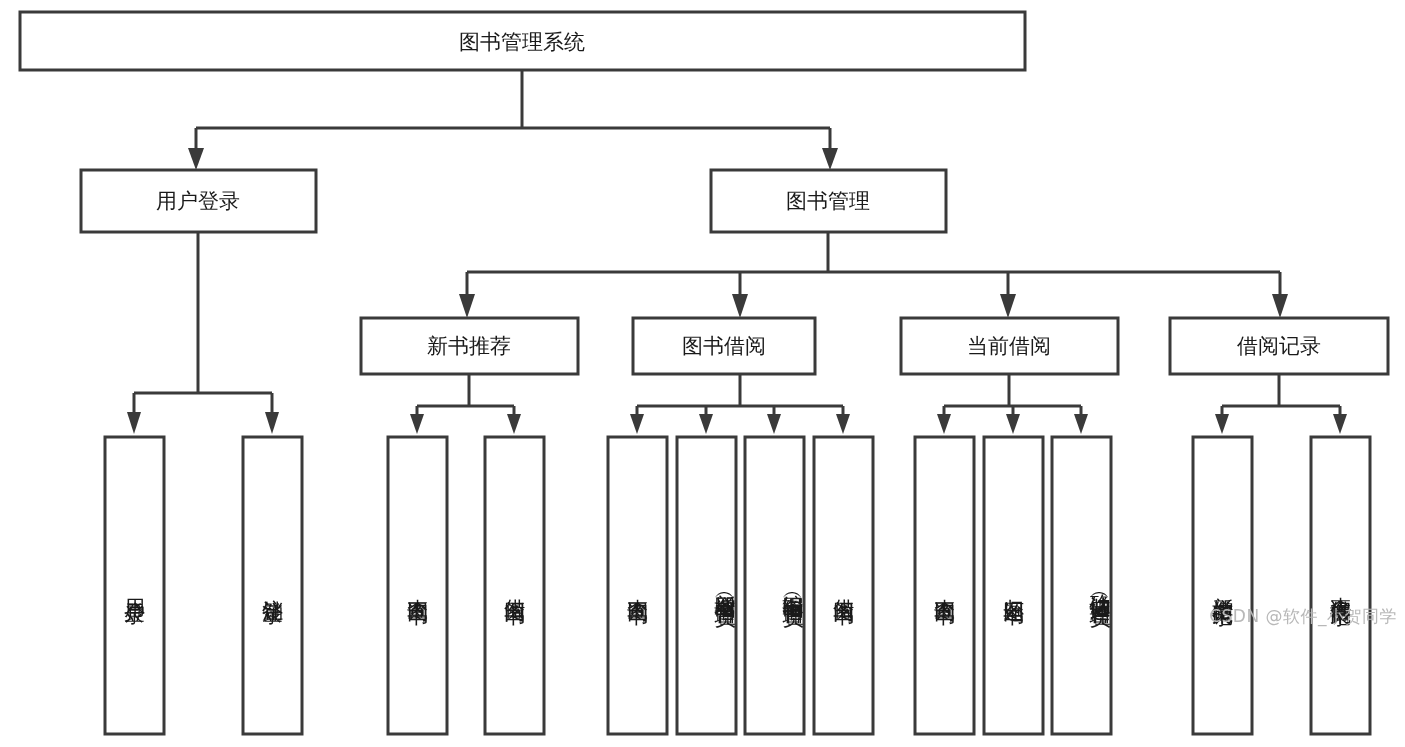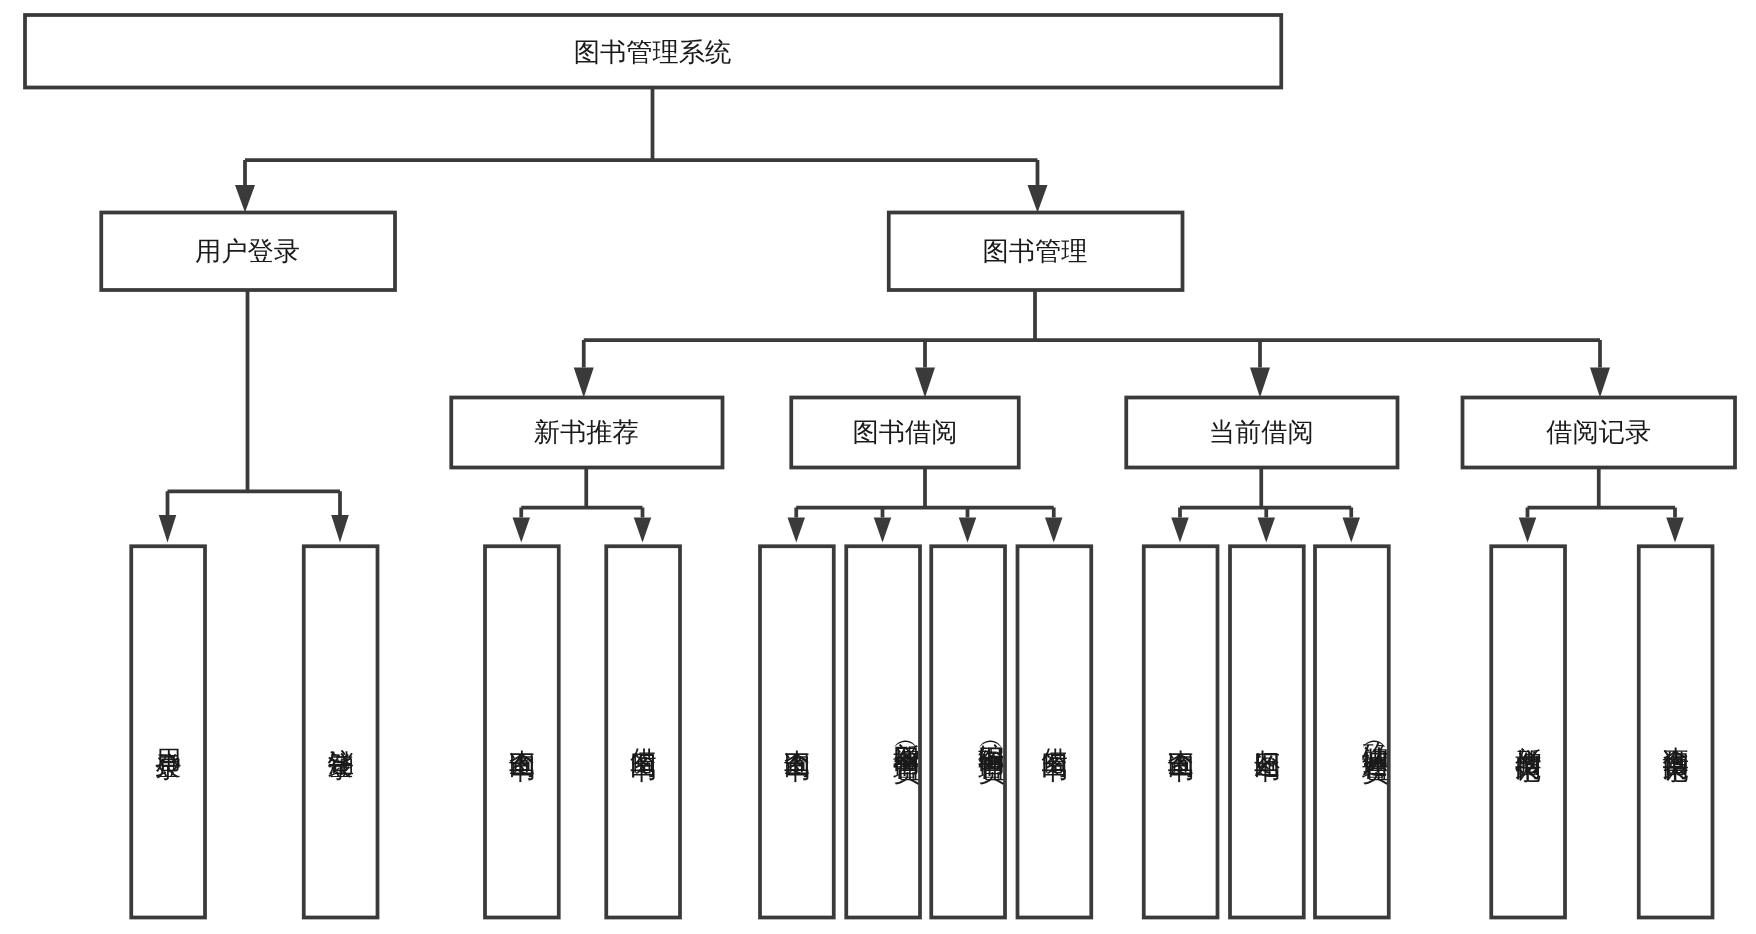--- a/index.html
+++ b/index.html
@@ -225,14 +225,15 @@
   <div class="leaf-label-wrap" style="left:608px; top:437px; width:59px; height:297px;">查询图书</div>
   <div class="leaf-label-wrap" style="left:677px; top:441px; width:59px; height:289px; align-items:flex-start;">新增图书（管理员）</div>
   <div class="leaf-label-wrap" style="left:745px; top:441px; width:59px; height:289px; align-items:flex-start;">编辑图书（管理员）</div>
   <div class="leaf-label-wrap" style="left:814px; top:437px; width:59px; height:297px;">借阅图书</div>
   <div class="leaf-label-wrap" style="left:915px; top:437px; width:59px; height:297px;">查询图书</div>
   <div class="leaf-label-wrap" style="left:984px; top:437px; width:59px; height:297px;">归还图书</div>
   <div class="leaf-label-wrap" style="left:1052px; top:441px; width:59px; height:289px; align-items:flex-start;">确认归还（管理员）</div>
   <div class="leaf-label-wrap" style="left:1193px; top:437px; width:59px; height:297px;">新增借阅记录</div>
   <div class="leaf-label-wrap" style="left:1311px; top:437px; width:59px; height:297px;">查询借阅记录</div>
 
+  <div class="watermark">CSDN @软件_小贺同学</div>
 
 </div>
 
 </body></html>

